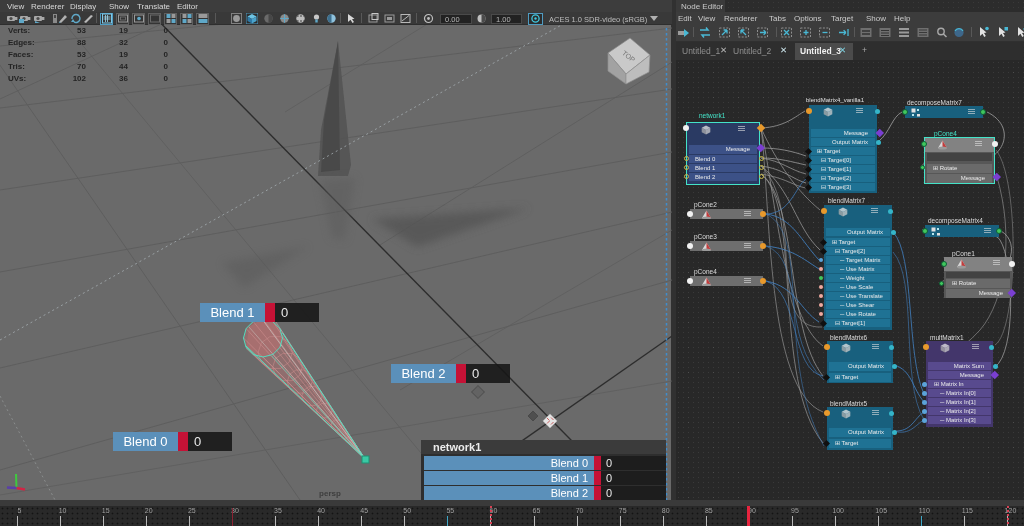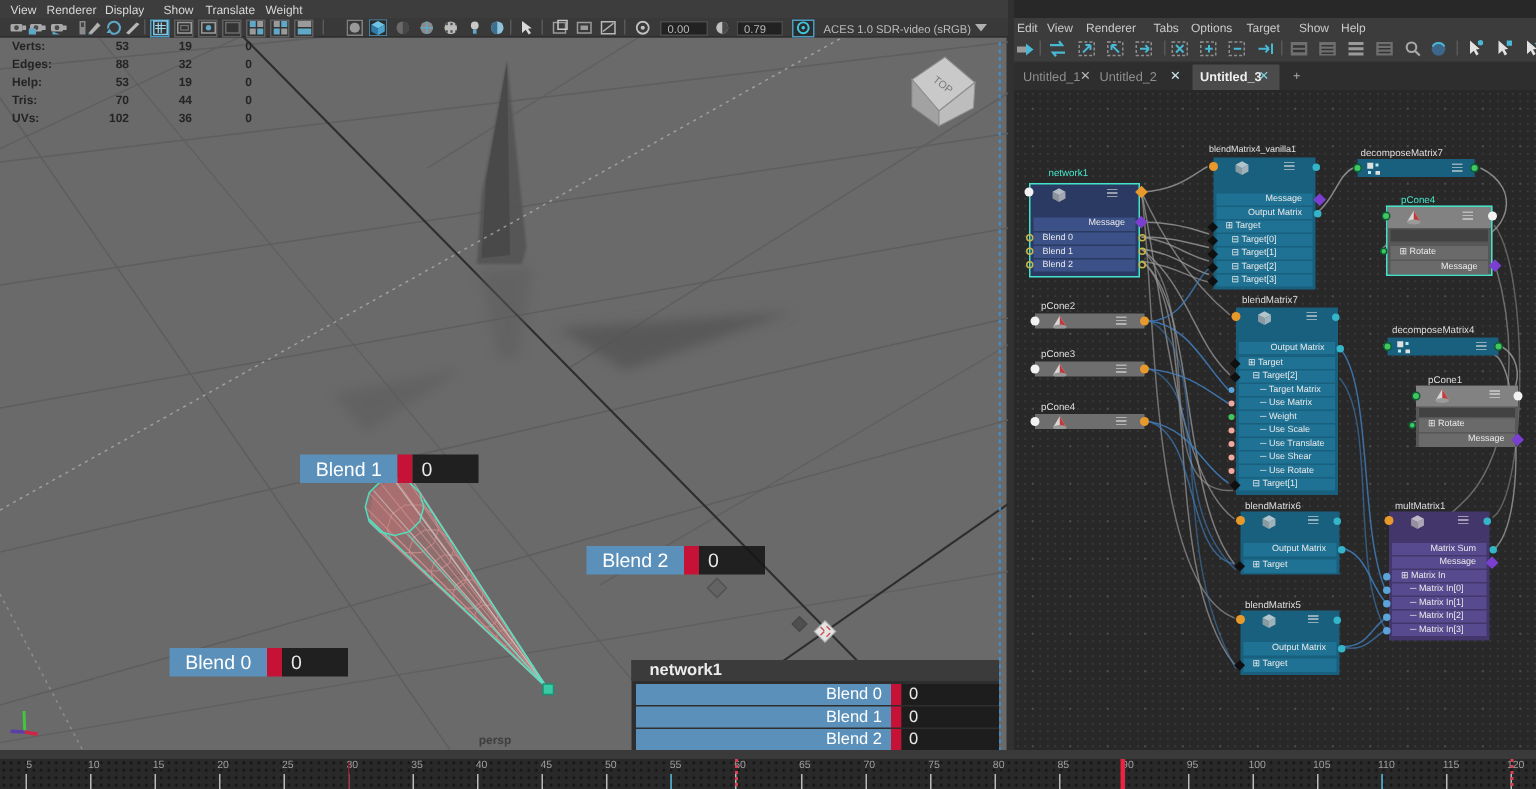--- a/index.html
+++ b/index.html
@@ -121,21 +121,21 @@
         <text x="629" y="59" font-size="7" fill="#7a7a7a" text-anchor="middle" transform="rotate(38 629 56)" font-family="Liberation Sans">TOP</text>
         <text x="330" y="496" font-size="8" fill="#3e3e3e" font-weight="bold" text-anchor="middle" font-family="Liberation Sans">persp</text>
         <line x1="666.5" y1="28" x2="666.5" y2="500" stroke="#3c8fd4" stroke-width="1.5" stroke-dasharray="2.5 2.5" opacity="0.95"></line>
       </svg>
       <div id="vpmenu">
         <span style="left:7px">View</span>
         <span style="left:31px">Renderer</span>
         <span style="left:70px">Display</span>
         <span style="left:109px">Show</span>
         <span style="left:137px">Translate</span>
-        <span style="left:177px">Weight</span>
+        <span style="left:177px">Editor</span>
       </div>
       <div id="vptools">
         <svg class="ic" style="left:6px" width="12" height="11" viewBox="0 0 12 11">
           <rect x="1" y="3" width="8" height="5" rx="1" fill="#a8a8a8"></rect>
           <circle cx="5" cy="5.5" r="1.6" fill="#4a4a4a"></circle>
           <rect x="9" y="4" width="2.4" height="3" fill="#a8a8a8"></rect>
         </svg>
         <svg class="ic" style="left:19px" width="12" height="11" viewBox="0 0 12 11">
           <rect x="1" y="3" width="8" height="5" rx="1" fill="#a8a8a8"></rect>
           <circle cx="5" cy="5.5" r="1.6" fill="#4a4a4a"></circle>
@@ -253,38 +253,38 @@
         <div class="vsep" style="left:416px"></div>
         <svg class="ic" style="left:423px" width="12" height="11" viewBox="0 0 12 11">
           <circle cx="5.5" cy="5.5" r="4" fill="none" stroke="#c0c0c0" stroke-width="1.2"></circle>
           <circle cx="5.5" cy="5.5" r="1.4" fill="#c0c0c0"></circle>
         </svg>
         <div class="abs" style="left:440px;top:2px;width:32px;height:10px;background:#222;border:1px solid #4a4a4a;color:#b8b8b8;font-size:7.5px;line-height:9px;padding-left:4px;z-index:6">0.00</div>
         <svg class="ic" style="left:476px" width="12" height="11" viewBox="0 0 12 11">
           <circle cx="5.5" cy="5.5" r="4" fill="#c0c0c0"></circle>
           <path d="M5.5,1.5 a4,4 0 0 1 0,8" fill="#4a4a4a"></path>
         </svg>
-        <div class="abs" style="left:491px;top:2px;width:31px;height:10px;background:#222;border:1px solid #4a4a4a;color:#b8b8b8;font-size:7.5px;line-height:9px;padding-left:4px;z-index:6">0.79</div>
+        <div class="abs" style="left:491px;top:2px;width:31px;height:10px;background:#222;border:1px solid #4a4a4a;color:#b8b8b8;font-size:7.5px;line-height:9px;padding-left:4px;z-index:6">1.00</div>
         <div class="abs" style="left:528px;top:1px;width:15px;height:12px;background:#2c2c2c;border:1px solid #4f9cc2;z-index:6"></div>
         <svg class="ic" style="left:530px;z-index:7" width="12" height="11" viewBox="0 0 12 11">
           <circle cx="5.5" cy="5.5" r="3.6" fill="none" stroke="#3fc9e0" stroke-width="1.3"></circle>
           <circle cx="5.5" cy="5.5" r="1.2" fill="#3fc9e0"></circle>
         </svg>
         <div class="abs" style="left:549px;top:3px;color:#bdbdbd;font-size:7.5px;z-index:6">ACES 1.0 SDR-video (sRGB)</div>
         <div class="abs" style="left:650px;top:4px;width:0;height:0;border-left:4px solid transparent;border-right:4px solid transparent;border-top:5px solid #b0b0b0;z-index:6"></div>
       </div>
       <div class="hud" style="left:8px;top:26px">Verts:</div>
       <div class="hud" style="left:56px;top:26px;width:30px;text-align:right">53</div>
       <div class="hud" style="left:98px;top:26px;width:30px;text-align:right">19</div>
       <div class="hud" style="left:138px;top:26px;width:30px;text-align:right">0</div>
       <div class="hud" style="left:8px;top:38px">Edges:</div>
       <div class="hud" style="left:56px;top:38px;width:30px;text-align:right">88</div>
       <div class="hud" style="left:98px;top:38px;width:30px;text-align:right">32</div>
       <div class="hud" style="left:138px;top:38px;width:30px;text-align:right">0</div>
-      <div class="hud" style="left:8px;top:50px">Help:</div>
+      <div class="hud" style="left:8px;top:50px">Faces:</div>
       <div class="hud" style="left:56px;top:50px;width:30px;text-align:right">53</div>
       <div class="hud" style="left:98px;top:50px;width:30px;text-align:right">19</div>
       <div class="hud" style="left:138px;top:50px;width:30px;text-align:right">0</div>
       <div class="hud" style="left:8px;top:62px">Tris:</div>
       <div class="hud" style="left:56px;top:62px;width:30px;text-align:right">70</div>
       <div class="hud" style="left:98px;top:62px;width:30px;text-align:right">44</div>
       <div class="hud" style="left:138px;top:62px;width:30px;text-align:right">0</div>
       <div class="hud" style="left:8px;top:74px">UVs:</div>
       <div class="hud" style="left:56px;top:74px;width:30px;text-align:right">102</div>
       <div class="hud" style="left:98px;top:74px;width:30px;text-align:right">36</div>
@@ -318,20 +318,23 @@
         </div>
         <div class="nrow" style="top:46px">
           <span class="b">Blend 2</span>
           <span class="r"></span>
           <span class="d">0</span>
         </div>
       </div>
     </div>
     <div id="divider"></div>
     <div id="ne">
+      <div id="netitle">
+        <div class="tab">Node Editor</div>
+      </div>
       <div id="nemenu">
         <span style="left:2px">Edit</span>
         <span style="left:22px">View</span>
         <span style="left:48px">Renderer</span>
         <span style="left:93px">Tabs</span>
         <span style="left:118px">Options</span>
         <span style="left:155px">Target</span>
         <span style="left:190px">Show</span>
         <span style="left:218px">Help</span>
       </div>

